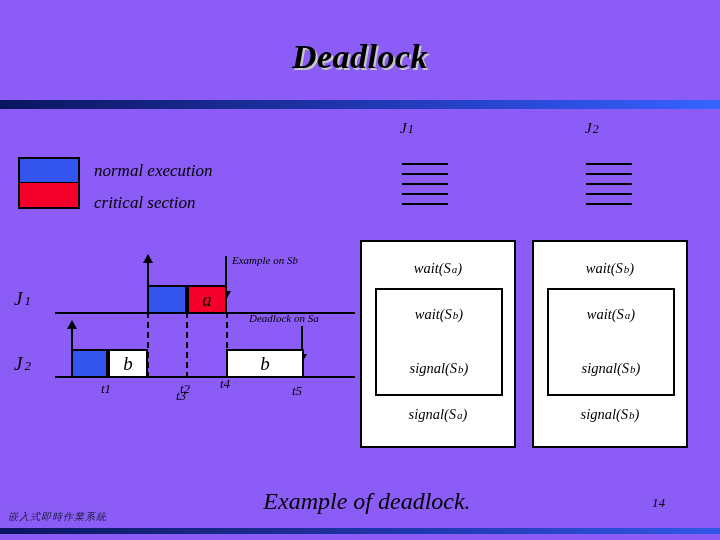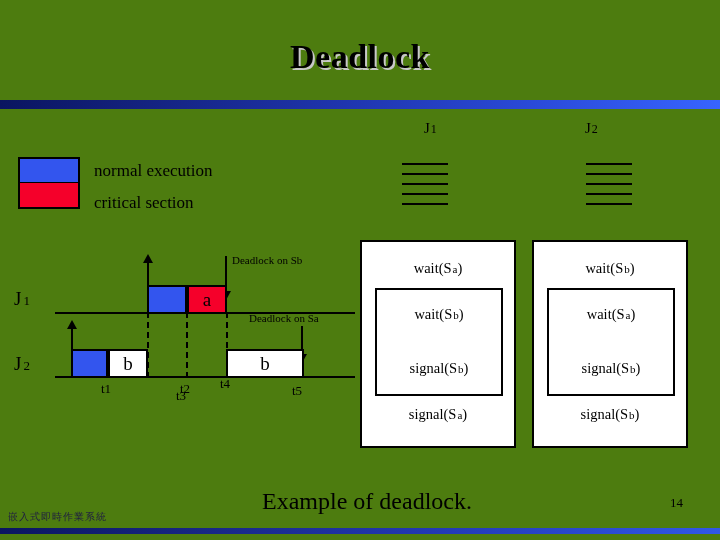--- a/index.html
+++ b/index.html
@@ -9,21 +9,22 @@
   }
   body {
     font-family: "Liberation Serif", "DejaVu Serif", serif;
     color: #000000;
   }
   #slide {
     position: relative;
     width: 720px;
     height: 540px;
     overflow: hidden;
-    background: #4d7c0f;
+    background: #8b5cf6;
+    font-style: italic;
   }
   
   .title {
     position: absolute;
     left: 0;
     top: 38px;
     width: 720px;
     text-align: center;
     font-size: 34px;
     font-weight: bold;
@@ -53,21 +54,21 @@
     position: absolute;
     font-size: 15px;
     font-weight: normal;
     white-space: nowrap;
   }
   .col-head .sub {
     font-size: 12px;
     vertical-align: baseline;
     padding-left: 1px;
   }
-  #head-j1 { left: 424px; top: 120px; }
+  #head-j1 { left: 400px; top: 120px; }
   #head-j2 { left: 585px; top: 120px; }
   
   .hatch {
     position: absolute;
     width: 46px;
   }
   .hatch .ln {
     height: 0;
     border-top: 2px solid #000;
     margin-bottom: 8px;
@@ -195,21 +196,21 @@
     position: absolute;
     left: 7px;
     top: 472px;
     width: 720px;
     text-align: center;
     font-size: 24px;
     margin-top: 16px;
   }
   .pagenum {
     position: absolute;
-    left: 670px;
+    left: 652px;
     top: 495px;
     font-size: 13px;
     text-align: center;
   }
   .footer-cjk {
     position: absolute;
     left: 8px;
     top: 510px;
     font-size: 10px;
     color: #202040;
@@ -268,21 +269,21 @@
     <div class="ax axis-h" style="left:55px; top:126px; width:300px;"></div>
 
     <div class="ax axis-v" style="left:147px; top:12px; height:50px;"></div>
     <div class="arrow-up" style="left:143px; top:4px;"></div>
 
     <div class="ax axis-v" style="left:71px; top:78px; height:48px;"></div>
     <div class="arrow-up" style="left:67px; top:70px;"></div>
 
     <div class="ax axis-v" style="left:225px; top:6px; height:38px;"></div>
     <div class="arrow-dn" style="left:221px; top:41px;"></div>
-    <div class="anno" style="left:232px; top:4px;">Deadlock on Sb</div>
+    <div class="anno" style="left:232px; top:4px;">Example on Sb</div>
 
     <div class="ax axis-v" style="left:301px; top:76px; height:32px;"></div>
     <div class="arrow-dn" style="left:297px; top:104px;"></div>
     <div class="anno" style="left:249px; top:62px;">Deadlock on Sa</div>
 
     <div class="dash" style="left:147px; top:62px; height:66px;"></div>
     <div class="dash" style="left:186px; top:62px; height:66px;"></div>
     <div class="dash" style="left:226px; top:62px; height:66px;"></div>
 
     <div class="blk blue" style="left: 147px; top: 35px; width: 40px; height: 29px; background: rgb(51, 85, 238);">

